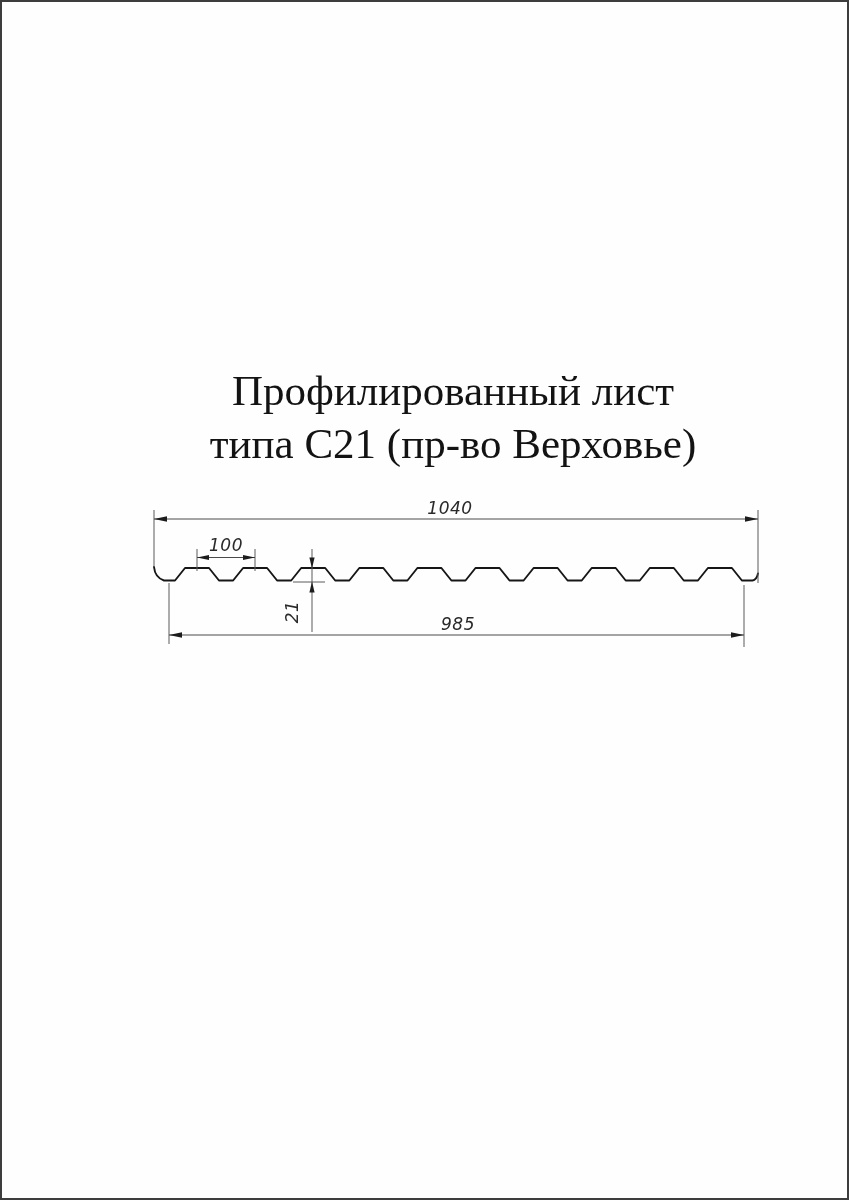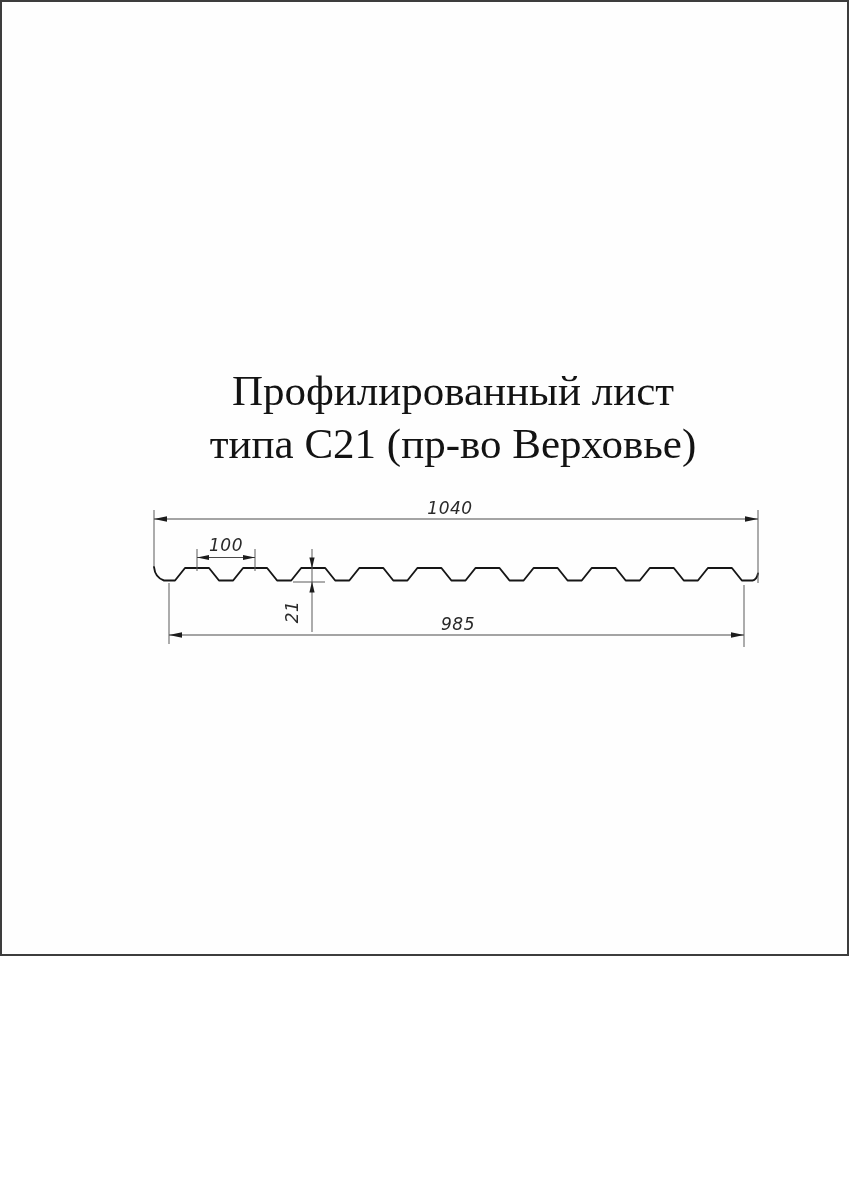--- a/index.html
+++ b/index.html
@@ -3,21 +3,21 @@
 <meta charset="utf-8">
 <style>
   html, body {
     margin: 0;
     padding: 0;
     background: #ffffff;
   }
   .page {
     position: relative;
     width: 849px;
-    height: 956px;
+    height: 1200px;
     box-sizing: border-box;
     background: #fefefe;
     border: 2px solid #3d3d3d;
     overflow: hidden;
     font-family: "Liberation Sans", sans-serif;
   }
   .title-block {
     position: absolute;
     top: 362px;
     left: 51px;

